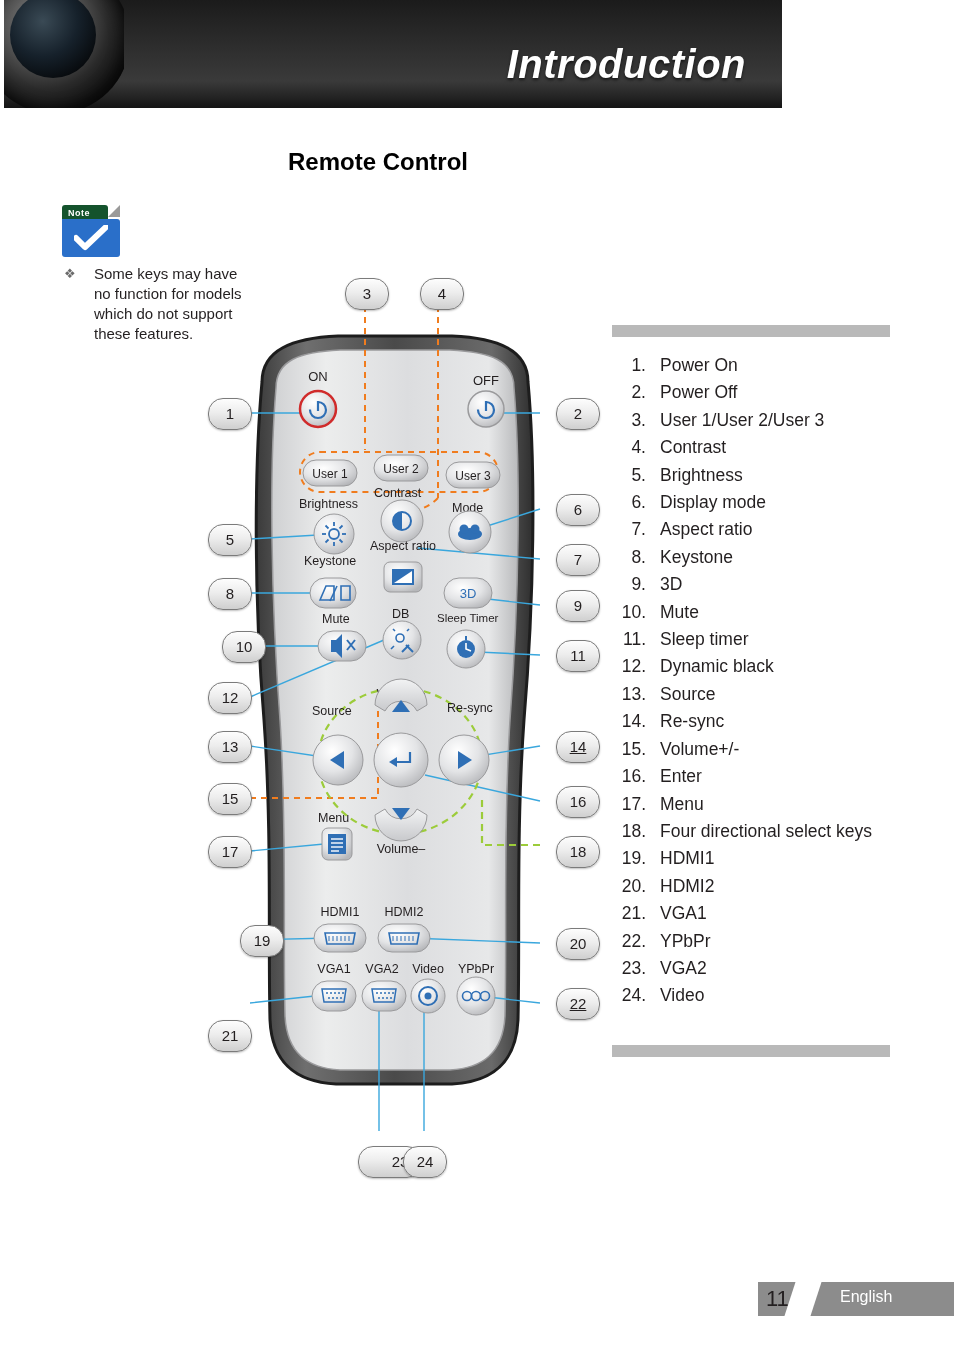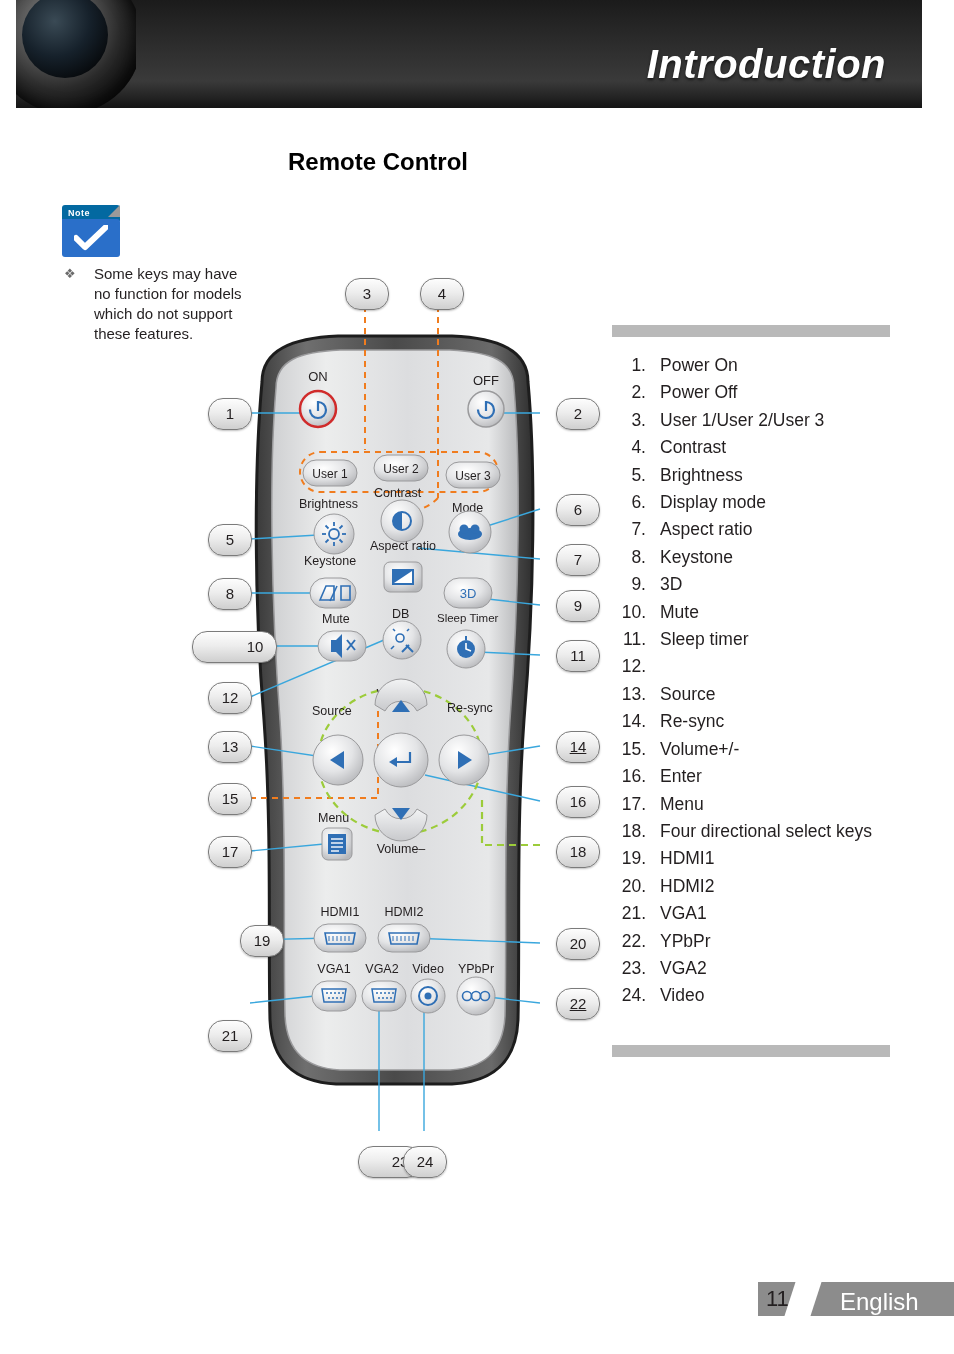--- a/index.html
+++ b/index.html
@@ -3,21 +3,21 @@
 <meta charset="utf-8">
 <style>
   html,body{margin:0;padding:0;}
   body{
     width:954px;height:1354px;background:#ffffff;
     font-family:"Liberation Sans", sans-serif;
     position:relative;overflow:hidden;
   }
   
   .header{
-    position:absolute;left:16px;top:0;width:906px;height:108px;
+    position:absolute;left:4px;top:0;width:778px;height:108px;
     background:linear-gradient(180deg,#1b1b1b 0%,#2c2c2c 40%,#3a3a3a 75%,#141414 100%);
   }
   .header .lensbox{
     position:absolute;left:0;top:0;width:120px;height:108px;overflow:hidden;
   }
   .header .lens{
     position:absolute;left:-24px;top:-36px;width:150px;height:150px;border-radius:50%;
     background:radial-gradient(circle at 42% 40%, #8d8d8d 0%, #5c5c5c 26%, #2a2a2a 52%, #111 70%, #000 100%);
     box-shadow:0 0 18px rgba(0,0,0,.85) inset;
   }
@@ -34,21 +34,21 @@
   
   .page-title{
     position:absolute;left:288px;top:148px;
     font-size:24px;font-weight:bold;color:#000;
   }
   
   .note-badge{
     position:absolute;left:62px;top:205px;width:58px;height:52px;
   }
   .note-badge .tab{
-    position:absolute;left:0;top:0;width:58px;height:16px;background:#0369a1;
+    position:absolute;left:0;top:0;width:46px;height:16px;background:#14532d;
     border-radius:3px 3px 0 0;
     text-decoration:underline;
   }
   .note-badge .tab span{
     color:#fff;font-size:9px;font-weight:bold;letter-spacing:.5px;
     position:absolute;left:6px;top:3px;
   }
   .note-badge .body{
     position:absolute;left:0;top:14px;width:58px;height:38px;background:#2a6fc9;
     border-radius:0 3px 3px 3px;
@@ -83,21 +83,21 @@
     background:linear-gradient(180deg,#fdfdfd 0%,#ededed 45%,#cfcfcf 100%);
     border:1px solid #7b7b7b;
     box-shadow:0 1px 2px rgba(0,0,0,.25);
     color:#231f20;font-size:15px;text-align:center;line-height:29px;
   }
   
   .footer-bar{
     position:absolute;left:758px;top:1282px;width:196px;height:34px;background:#8c8c8c;
   }
   .footer-lang{
-    position:absolute;left:840px;top:1288px;color:#fff;font-size:24px;
+    position:absolute;left:840px;top:1288px;color:#fff;font-size:16px;
   }
   .footer-num{
     position:absolute;left:766px;top:1286px;color:#231f20;font-size:22px;font-weight:normal;
   }
   .footer-white{
     position:absolute;left:790px;top:1282px;width:26px;height:34px;background:#fff;
     transform:skewX(-18deg);
   }
 </style>
 </head>
@@ -168,20 +168,21 @@
     <div class="row">
       <div class="num">10.</div>
       <div class="label">Mute</div>
     </div>
     <div class="row">
       <div class="num">11.</div>
       <div class="label">Sleep timer</div>
     </div>
     <div class="row">
       <div class="num">12.</div>
+      <div class="label">Dynamic black</div>
     </div>
     <div class="row">
       <div class="num">13.</div>
       <div class="label">Source</div>
     </div>
     <div class="row">
       <div class="num">14.</div>
       <div class="label">Re-sync</div>
     </div>
     <div class="row">
@@ -515,21 +516,21 @@
 <div id="callouts">
     <div class="callout" style="left: 345px; top: 278px;">3</div>
     <div class="callout" style="left: 420px; top: 278px;">4</div>
     <div class="callout" style="left: 208px; top: 398px;">1</div>
     <div class="callout" style="left: 556px; top: 398px;">2</div>
     <div class="callout" style="left: 556px; top: 494px;">6</div>
     <div class="callout" style="left: 208px; top: 524px;">5</div>
     <div class="callout" style="left: 556px; top: 544px;">7</div>
     <div class="callout" style="left: 208px; top: 578px;">8</div>
     <div class="callout" style="left: 556px; top: 590px;">9</div>
-    <div class="callout" style="left: 192px; top: 631px; padding-left: 41px;">10</div>
+    <div class="callout" style="left: 222px; top: 631px;">10</div>
     <div class="callout" style="left: 556px; top: 640px;">11</div>
     <div class="callout" style="left: 208px; top: 682px;">12</div>
     <div class="callout" style="left: 208px; top: 731px;">13</div>
     <div class="callout" style="left: 556px; top: 731px; text-decoration: underline;">14</div>
     <div class="callout" style="left: 208px; top: 783px;">15</div>
     <div class="callout" style="left: 556px; top: 786px;">16</div>
     <div class="callout" style="left: 208px; top: 836px;">17</div>
     <div class="callout" style="left: 556px; top: 836px;">18</div>
     <div class="callout" style="left: 220px; top: 925px; margin-left: 20px;">19</div>
     <div class="callout" style="left: 556px; top: 928px;">20</div>

